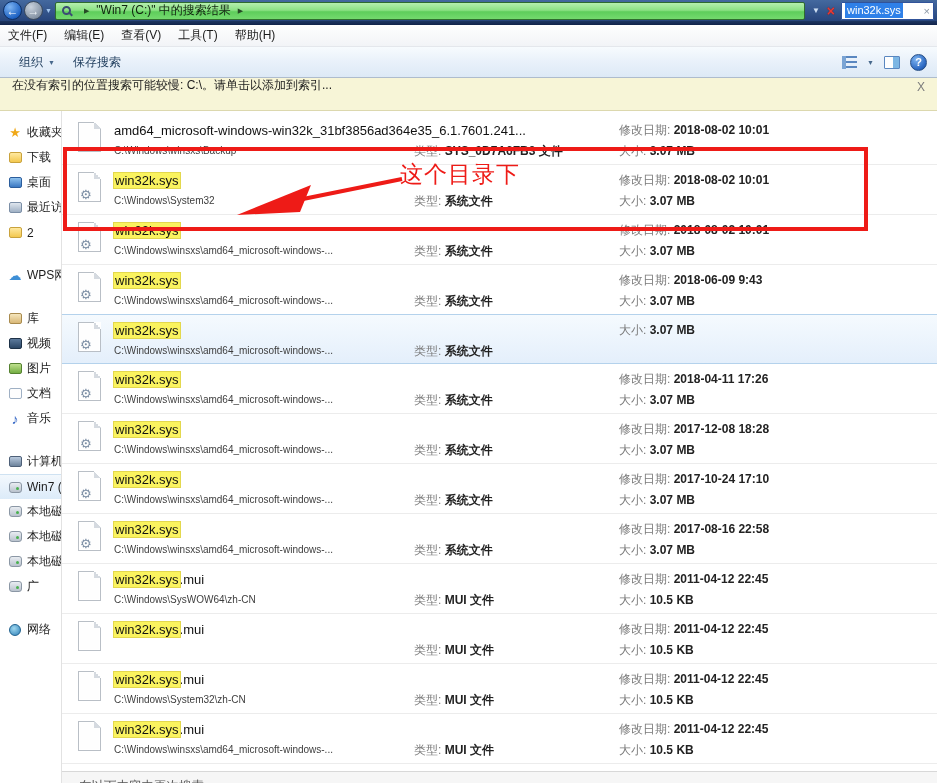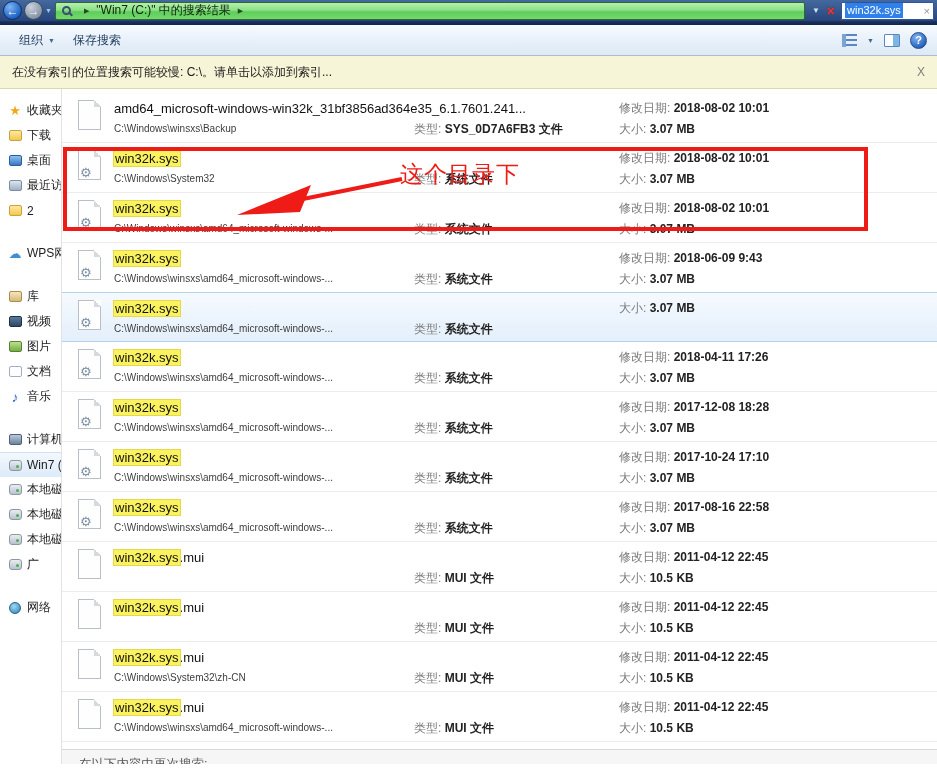--- a/index.html
+++ b/index.html
@@ -36,21 +36,21 @@
     display:flex; align-items:center; padding:0 10px; }
   .tool-btn { font-size:12px; color:#1e3c5c; padding:4px 9px; border-radius:2px; display:flex; align-items:center; gap:5px;justify-content:center;}
   .tool-caret { font-size:7px; color:#47688c; }
   .toolbar-right { margin-left:auto; display:flex; align-items:center; gap:10px; }
   .views-icon { width:15px; height:13px; background:
       repeating-linear-gradient(#5a87c0 0 2px, transparent 2px 5px); border-left:4px solid #7aa4d4; }
   .pane-icon { width:16px; height:13px; border:1px solid #5a87c0; background:linear-gradient(90deg,#fefefe 55%,#7cb6e4 55%); border-radius:1px;}
   .help-icon { width:17px; height:17px; border-radius:50%; background:radial-gradient(circle at 35% 30%,#7db4f2,#2a66c0 70%,#113f85);
     color:#fff; font-size:11px; font-weight:bold; display:flex; align-items:center; justify-content:center; border:1px solid #274f86;}
 
-  .infobar { height:30px; background:#f7f5d7; border-bottom:1px solid #dcd8ae; display:flex; align-items:center;
+  .infobar { height:30px; background:#f7f5d7; border-bottom:1px solid #dcd8ae; display:flex; align-items:flex-end;
     padding:16px 12px; font-size:12px; color:#1b1b1b;gap:28px; }
   .infobar-close { margin-left:auto; color:#7d7d7d; font-size:12px; }
 
   
   .main { display:flex; height:675px; position:relative; }
 
   .sidebar { width:62px; border-right:1px solid #e2e2e2; padding-top:9px; overflow:hidden; flex:0 0 auto;}
   .side-item { height:25px; display:flex; align-items:center; font-size:12px; color:#1c1c1c; white-space:nowrap;
     overflow:hidden; padding-left:8px; }
   .side-item.ind { }
@@ -122,20 +122,27 @@
     </div>
     <span class="addr-caret">▼</span>
     <span class="stopbtn">×</span>
     <div class="searchbox">
       <span class="search-sel">win32k.sys</span>
       <span class="search-clear">×</span>
     </div>
   </div>
   <div class="frame-strip"></div>
 
+  <div class="menubar">
+      <span class="menu-item">文件(F)</span>
+      <span class="menu-item">编辑(E)</span>
+      <span class="menu-item">查看(V)</span>
+      <span class="menu-item">工具(T)</span>
+      <span class="menu-item">帮助(H)</span>
+    </div>
 
   <div class="toolbar">
     <div class="tool-btn">
       <span>组织</span>
       <span class="tool-caret">▼</span>
     </div>
     <div class="tool-btn">
       <span>保存搜索</span>
     </div>
     <div class="toolbar-right">
@@ -439,20 +446,21 @@
         <div class="row">
     <div class="icon-cell">
       <div class="ficon">
         
       </div>
     </div>
     <div class="fmain">
       <div class="fname">
         <span class="hl">win32k.sys</span><span class="rest">.mui</span>
       </div>
+      <div class="fpath">C:\Windows\SysWOW64\zh-CN</div>
     </div>
     <div class="ftype">
       <span class="lbl">类型:</span> <span class="val">MUI 文件</span>
     </div>
     <div class="fmeta">
       <div><span class="lbl">修改日期:</span> <span class="val">2011-04-12 22:45</span></div>
       <div><span class="lbl">大小:</span> <span class="val">10.5 KB</span></div>
     </div>
   </div>
         <div class="row">

